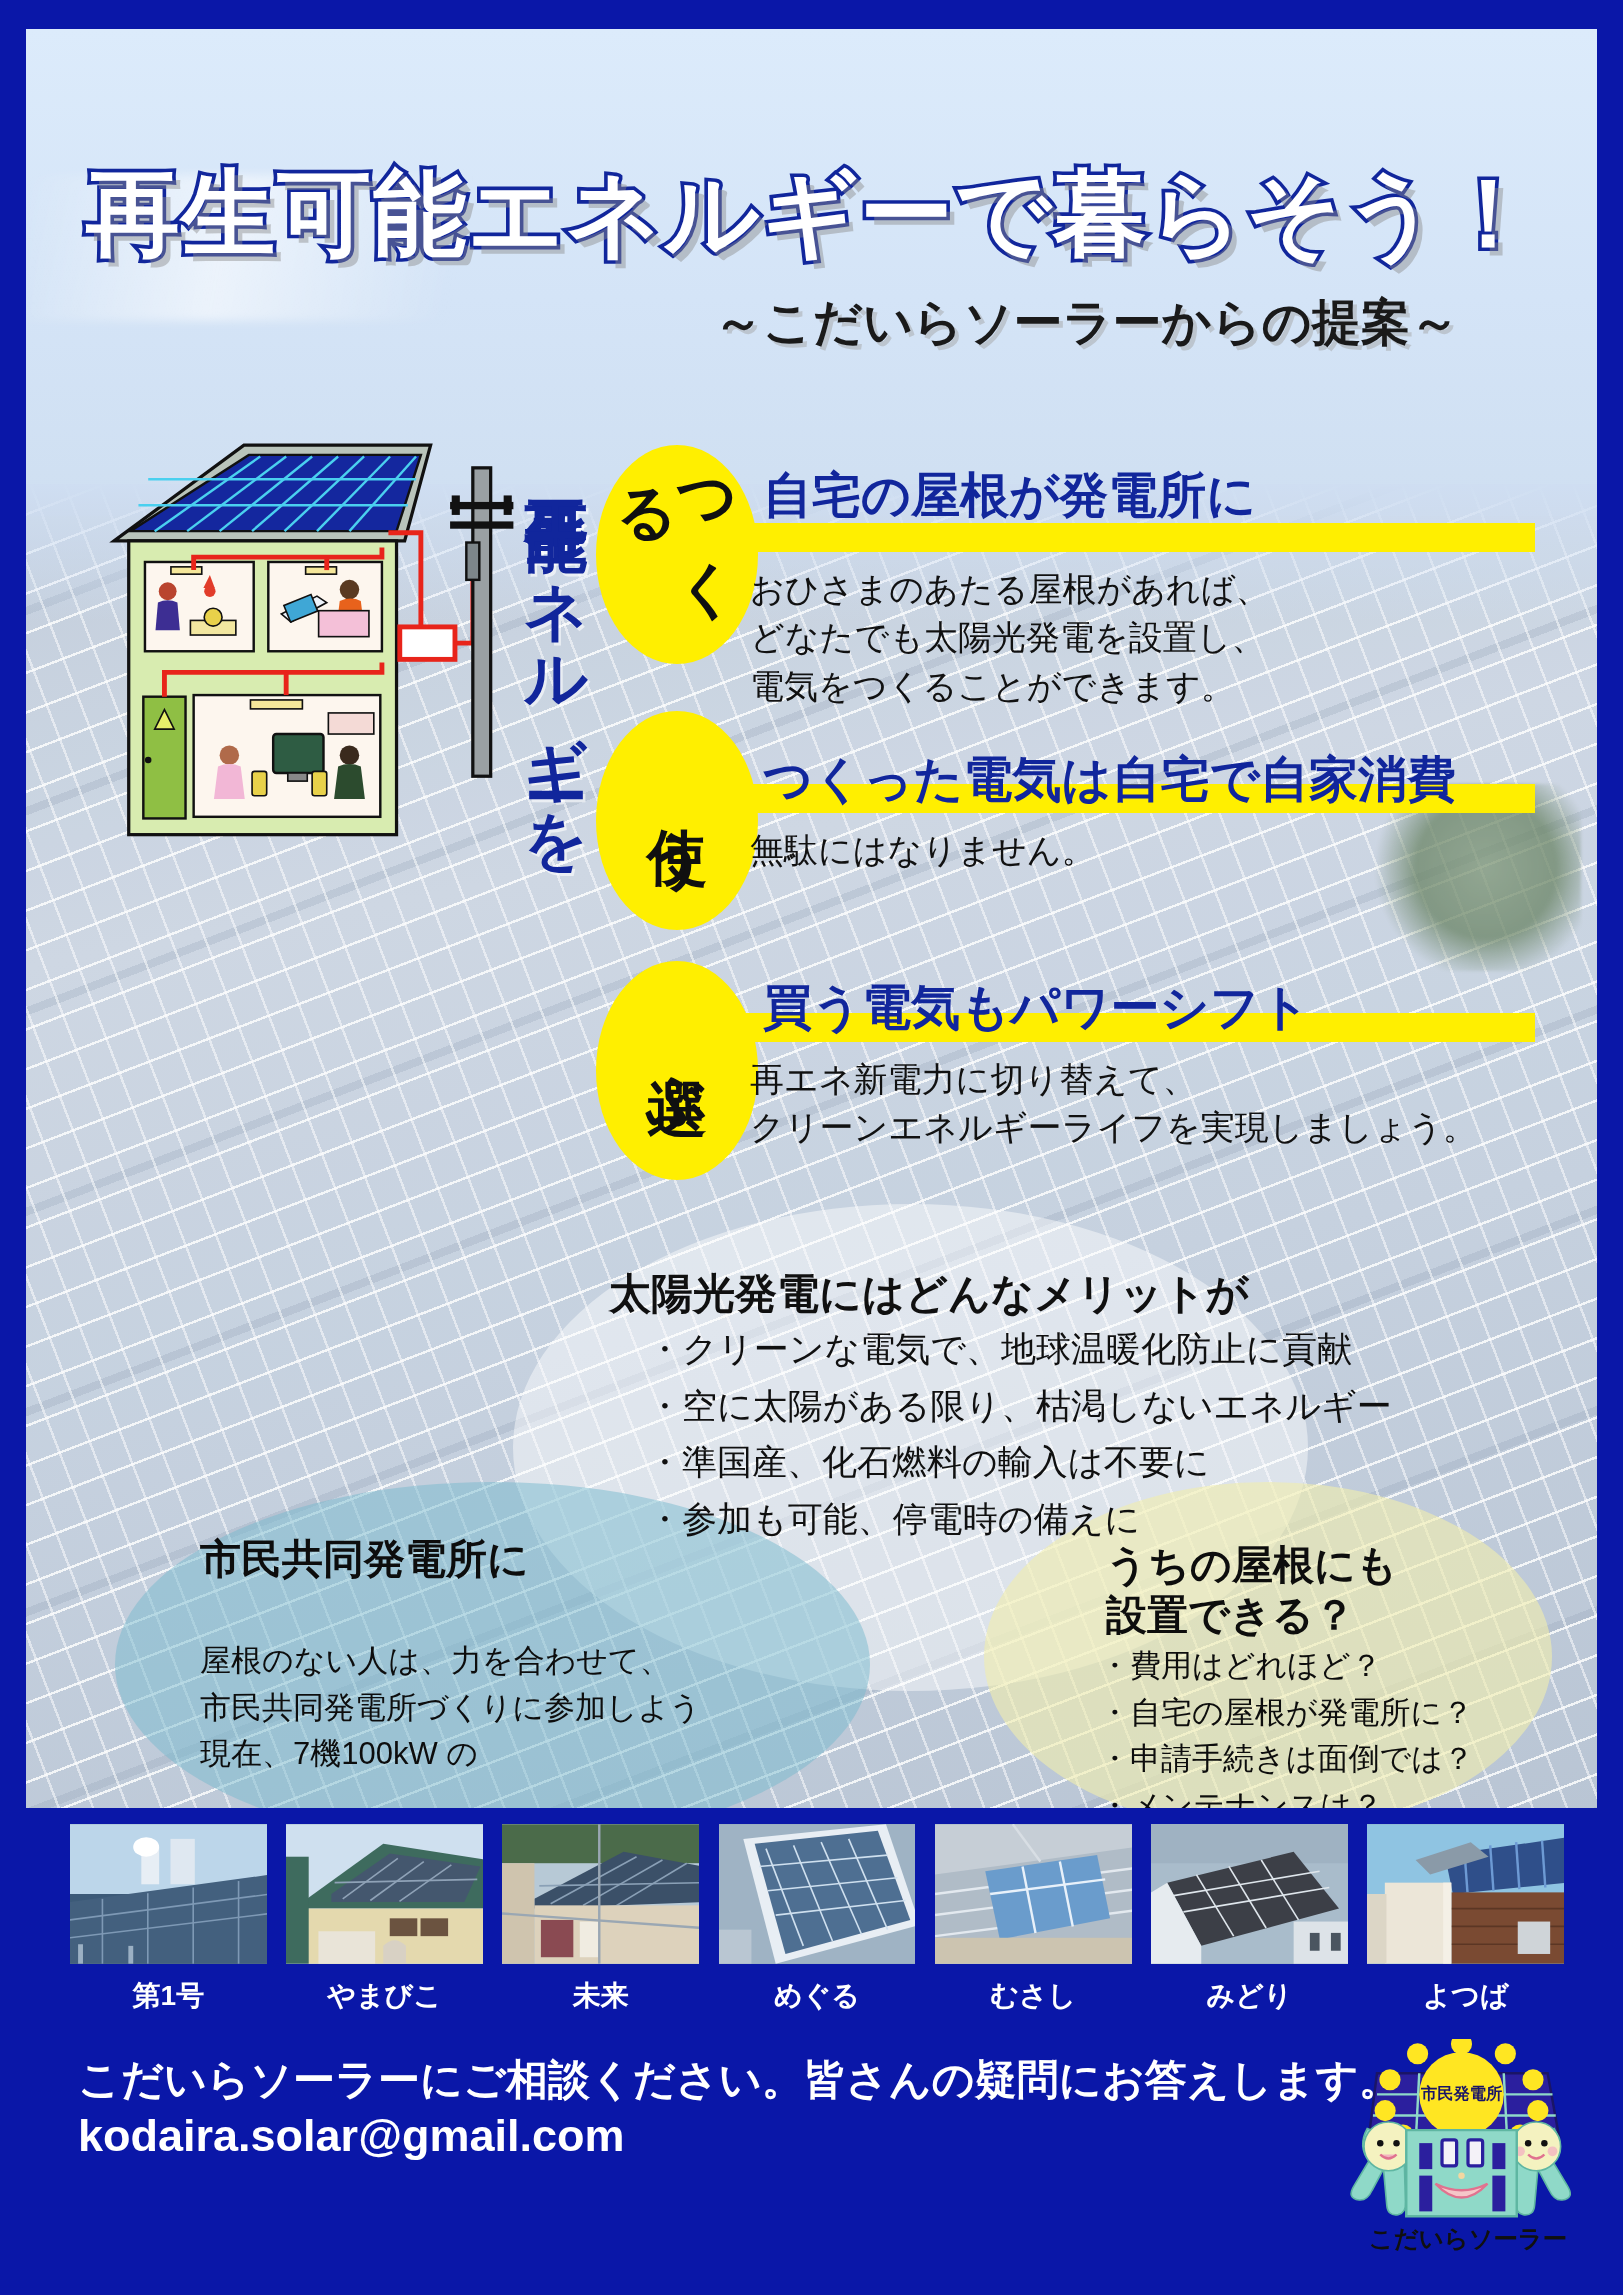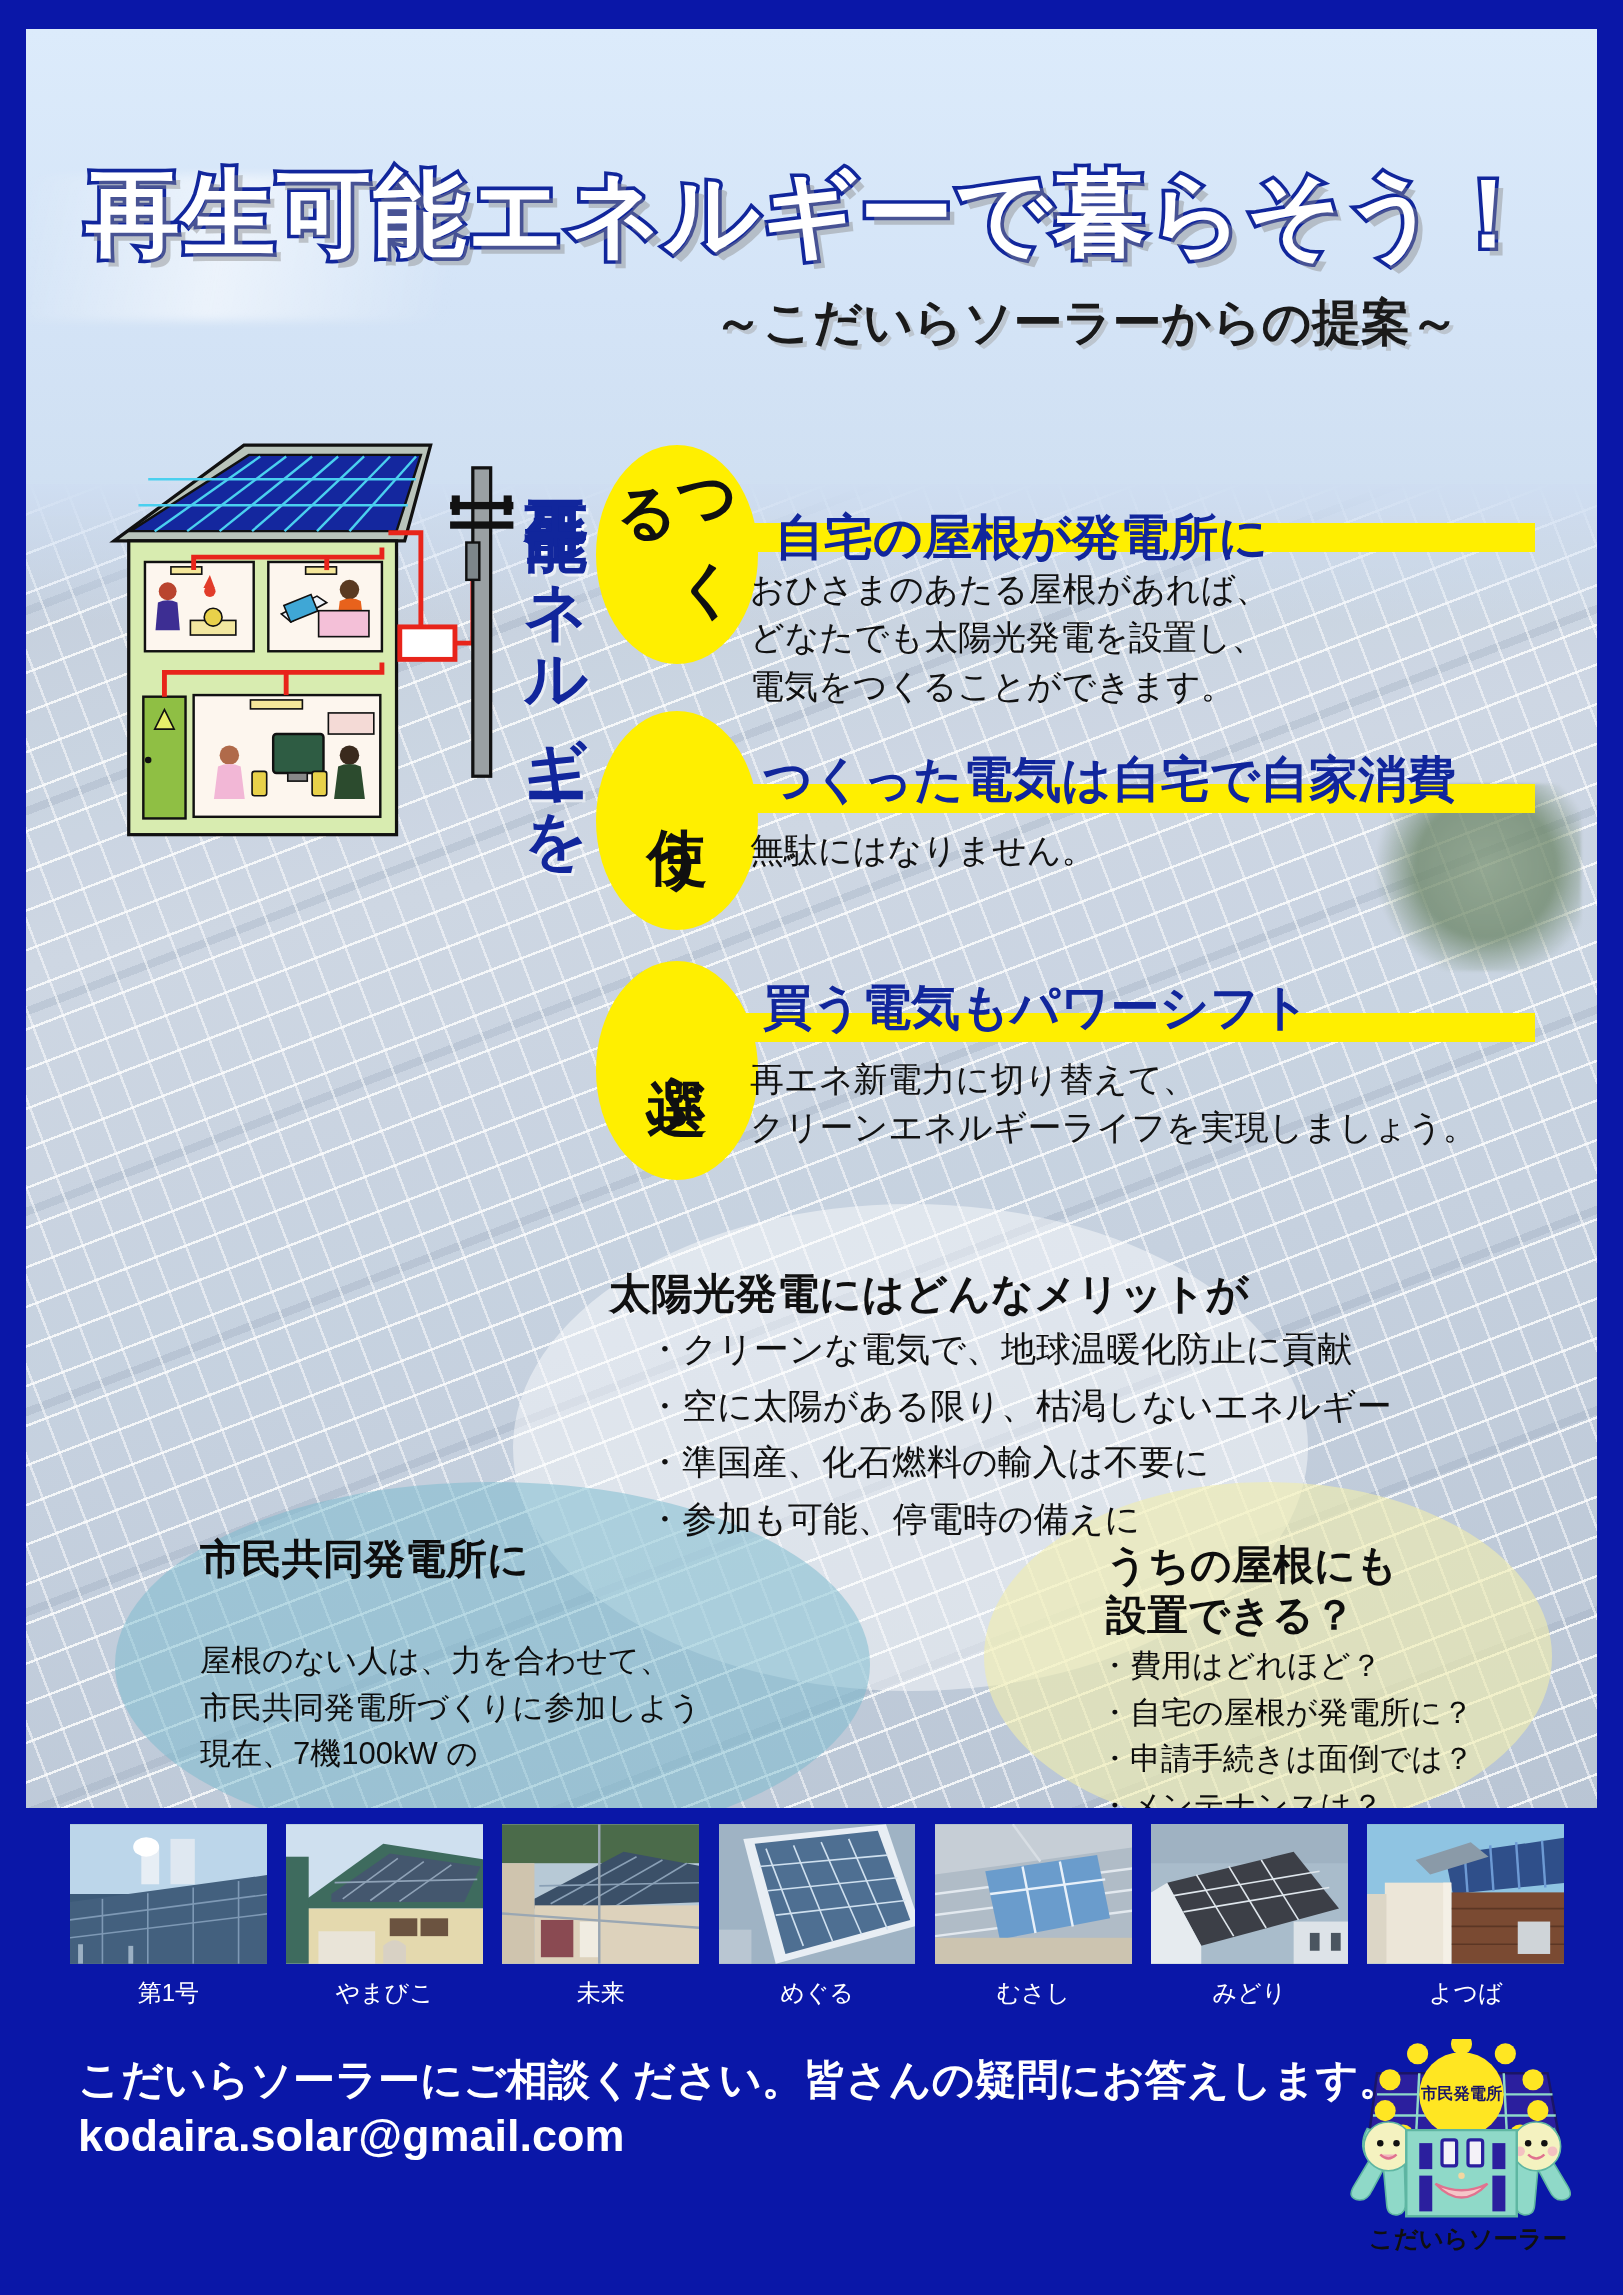--- a/index.html
+++ b/index.html
@@ -138,21 +138,21 @@
   }
   .photo{
     width:201px;height:140px;border:0;overflow:hidden;position:relative;
     background:#8fa7bb;
   }
   .caps{
     position:absolute;left:70px;top:169px;width:1494px;
     display:flex;gap:19.5px;
   }
   .cap{
-    width:201px;text-align:center;color:#fff;font-size:24px;font-weight:normal;
+    width:201px;text-align:center;color:#fff;font-size:28px;font-weight:bold;
   }
   .contact{
     position:absolute;left:78px;top:244px;
     font-size:42px;font-weight:bold;color:#fff;line-height:1.34;white-space:nowrap;
   }
   .mail{
     position:absolute;left:78px;top:302px;
     font-size:45px;font-weight:bold;color:#fff;white-space:nowrap;
   }
   .logo{
@@ -245,21 +245,21 @@
       </svg>
     </div>
 
     <div class="vertical-slogan">再生可能エネルギーを</div>
 
     <div class="step">
       <div class="oval" style="left:570px;top:416px;">
         <span>つくる</span>
       </div>
       <div class="hl" style="left:714px;top:494px;width:795px;"></div>
-      <div class="step-head" style="left:737px;top:476px;margin-left:12px;">自宅の屋根が発電所に</div>
+      <div class="step-head" style="left:737px;top:434px;">自宅の屋根が発電所に</div>
       <div class="step-body" style="left:724px;top:536px;">
         <div>おひさまのあたる屋根があれば、</div>
         <div>どなたでも太陽光発電を設置し、</div>
         <div>電気をつくることができます。</div>
       </div>
     </div>
 
     <div class="step">
       <div class="oval" style="left:570px;top:682px;">
         <span>使う</span>

